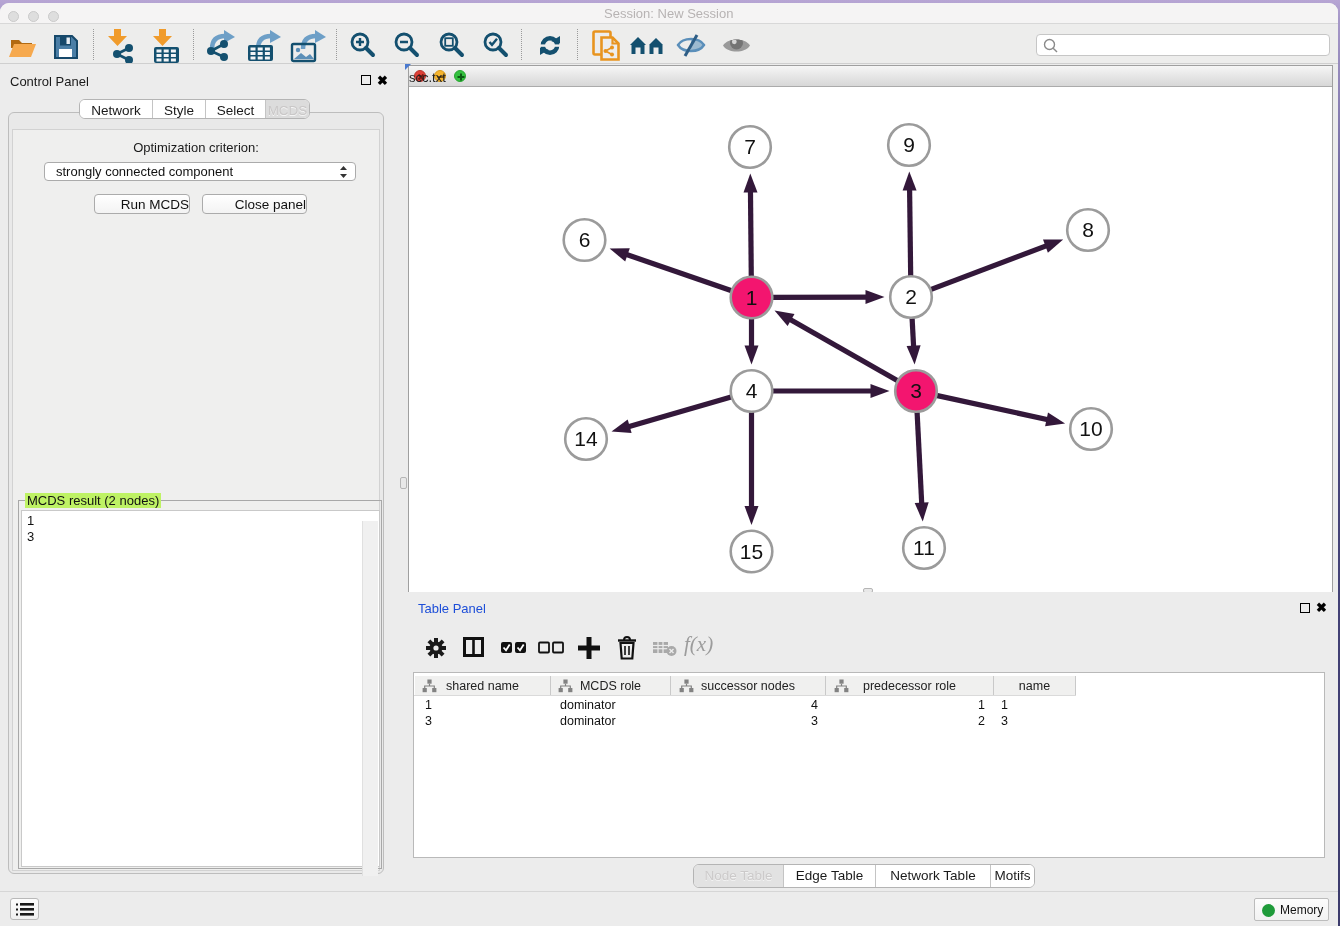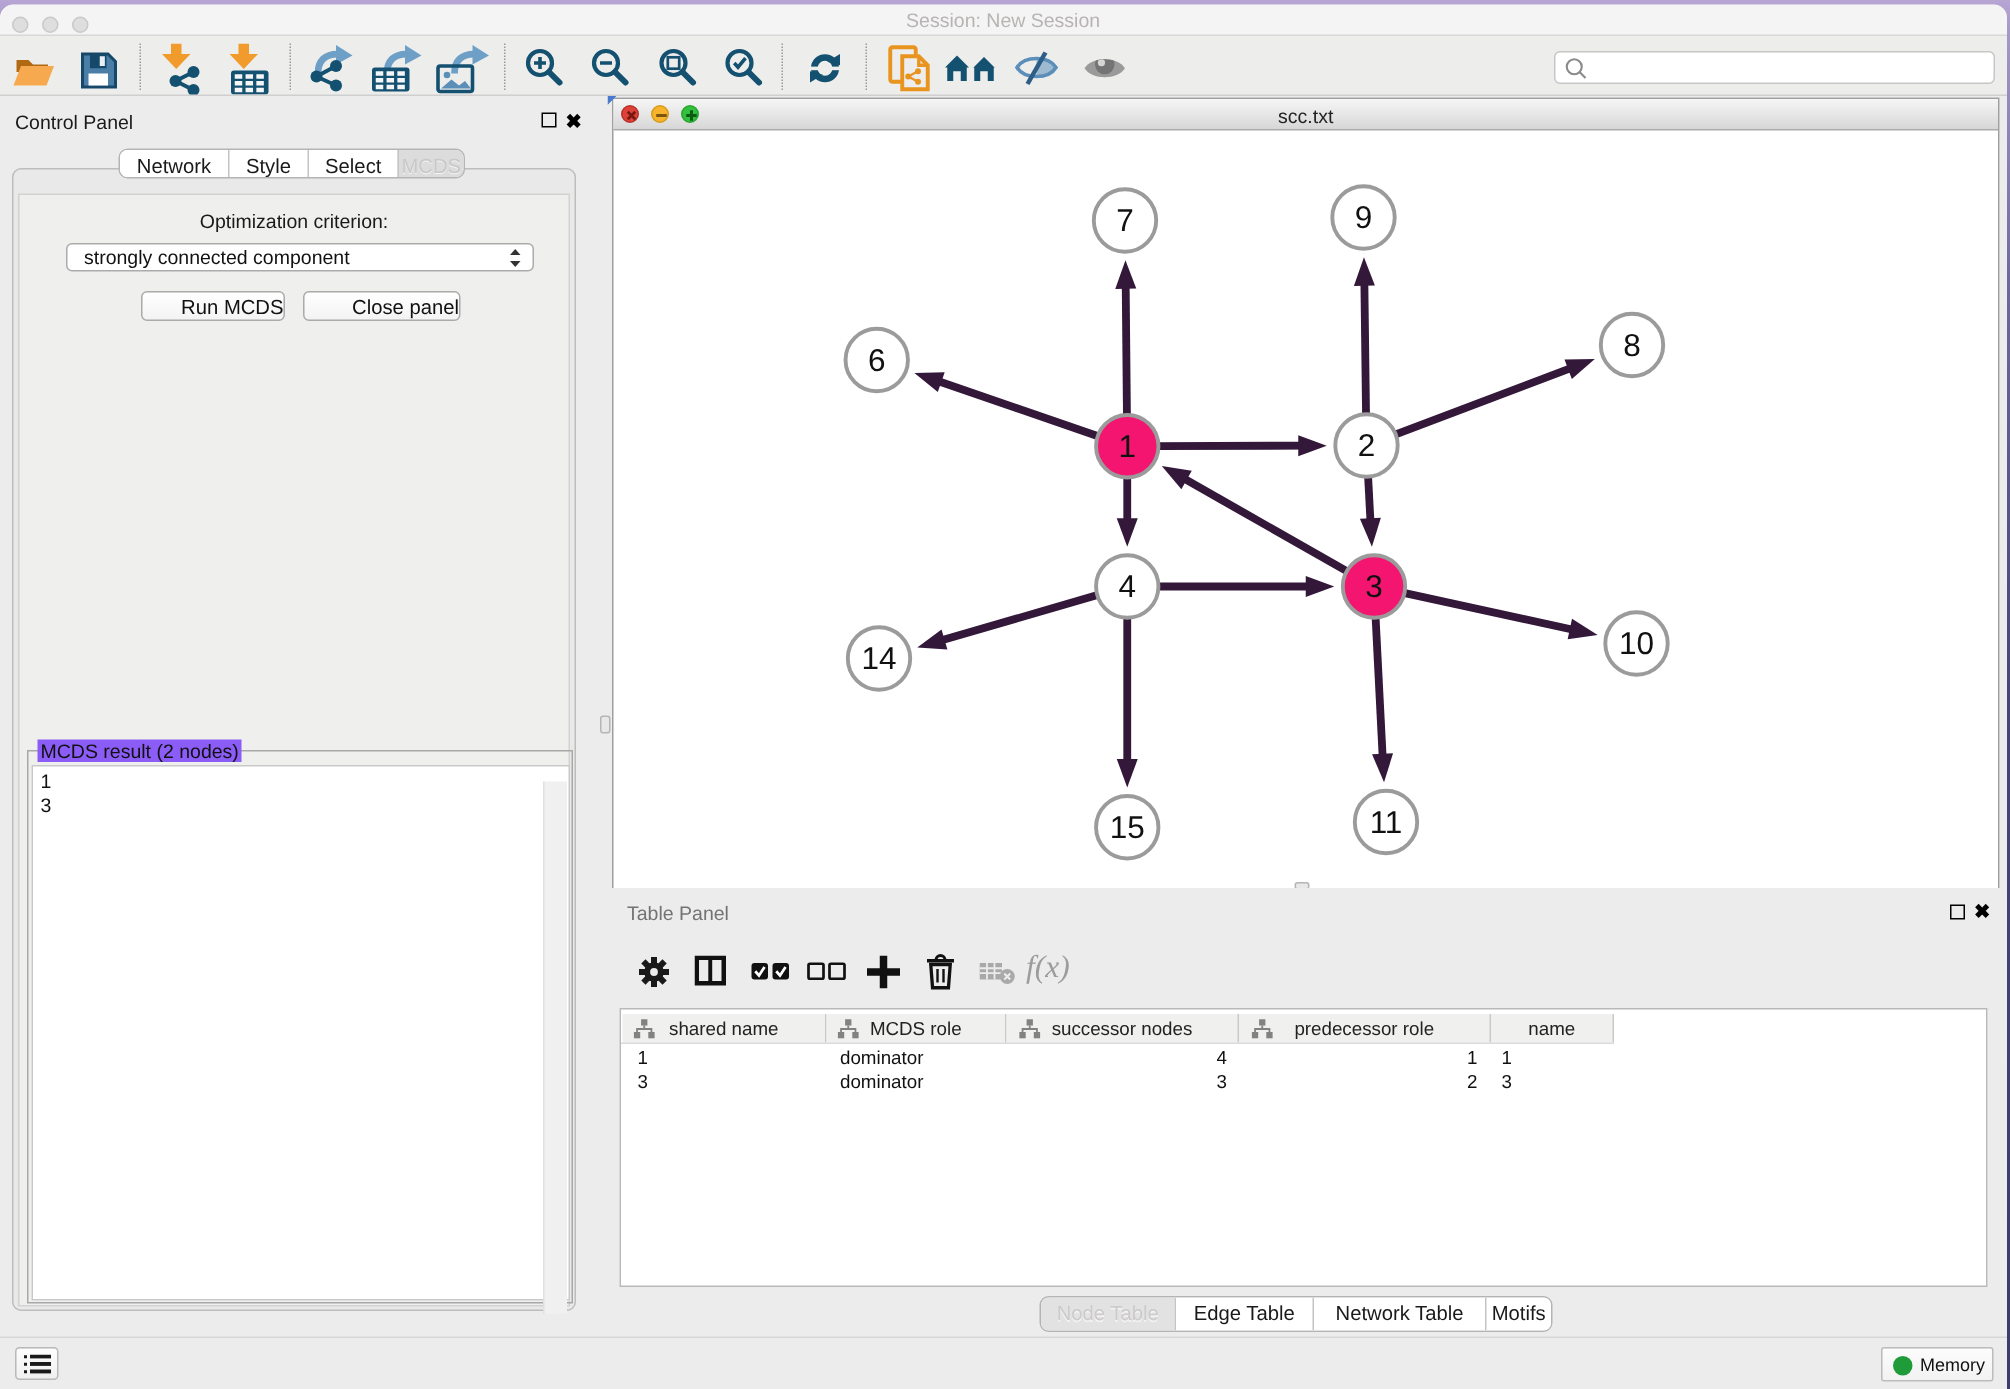--- a/index.html
+++ b/index.html
@@ -18,30 +18,30 @@
 #tabpane{position:absolute;left:8px;top:46px;width:376px;height:762px;background:#e9e9e9;border:1px solid #bdbdbd;border-radius:6px}
 #tabinner{position:absolute;left:3px;top:16px;width:368px;height:742px;background:#efefee;border:1px solid #d2d2d2}
 .tabs{position:absolute;display:flex;border:1px solid #b4b4b4;border-radius:6px;overflow:hidden;background:#fff}
 .tabs .tb{font-size:13.5px;color:#1a1a1a;text-align:center;border-left:1px solid #c4c4c4;padding-top:2.5px;background:#fff}
 .tabs .tb:first-child{border-left:none}
 .tabs .dis{background:#dcdcdc;color:#c9c7c7;text-shadow:0 1px 0 #f5f5f5}
 #optlabel{position:absolute;left:0;top:74px;width:392px;text-align:center;font-size:13px;color:#1a1a1a}
 #dd{position:absolute;left:44px;top:96px;width:312px;height:19px;background:#fff;border:1px solid #ababab;border-radius:4px;font-size:13px;color:#111;padding:1px 0 0 11px}
 .btn{position:absolute;height:20px;background:linear-gradient(#fff,#f3f3f3);border:1px solid #ababab;border-radius:4px;font-size:13.5px;color:#111;text-align:right;padding-top:1.5px}
 #fieldset{position:absolute;left:18px;top:434px;width:364px;height:369px;border:1px solid #a8a8a8}
-#fieldset .lg{position:absolute;left:6px;top:-8px;background:#8b5cf6;padding:0 2px;font-size:13px;color:#111}
+#fieldset .lg{position:absolute;left:6px;top:-8px;background:#bef264;padding:0 2px;font-size:13px;color:#111}
 #mcdstxt{position:absolute;left:2px;top:9px;width:358.5px;height:357px;background:#fff;border:1px solid #c9c9c9;font-size:13px;color:#111;line-height:16px;padding:2px 0 0 5px}
 #mcdssb{position:absolute;right:1px;top:10px;width:16px;height:355px;background:#f0f0f0;border-left:1px solid #e0e0e0}
 #netwin{position:absolute;left:408px;top:61.5px;width:925px;height:528px;border:1px solid #9f9f9f;background:#fff}
 #nettitle{position:absolute;left:0;top:0;width:100%;height:21.5px;background:linear-gradient(#f6f6f6,#d7d7d7);border-bottom:1px solid #ababab}
-#nettitle .t{position:absolute;width:100%;text-align:center;top:4px;font-size:13px;color:#222}
+#nettitle .t{position:absolute;width:100%;text-align:left;top:4px;font-size:13px;color:#222}
 .itl{position:absolute;top:4.5px;width:12px;height:12px;border-radius:50%}
 .itl svg{position:absolute;left:-0.5px;top:-0.5px}
 #tp{position:absolute;left:408px;top:589px;width:929.5px;height:299px;background:#ececec}
-#tp .hdr{position:absolute;left:10px;top:9px;font-size:13px;color:#737373}
+#tp .hdr{position:absolute;left:10px;top:9px;font-size:13px;color:#1d4ed8}
 #tbl{position:absolute;left:5px;top:80px;width:912px;height:186px;background:#fff;border:1px solid #b9b9b9}
 .th{position:absolute;top:3px;height:19px;background:#f0f0ef;border-right:1px solid #c9c9c9;font-size:12.5px;color:#222;text-align:center;padding-top:3px}
 .thb{position:absolute;top:22px;left:0;width:662px;border-top:1px solid #dadada}
 .td{position:absolute;font-size:12.5px;color:#111}
 .btabs{position:absolute;left:285px;top:272px;display:flex;border:1px solid #b4b4b4;border-radius:6px;overflow:hidden;background:#fff}
 .btabs .tb{font-size:13.5px;color:#1a1a1a;text-align:center;border-left:1px solid #c4c4c4;padding-top:3px;background:#fff;height:22px}
 .btabs .tb:first-child{border-left:none;background:#e2e2e2;color:#cccaca;text-shadow:0 1px 0 #f3f3f3}
 #status{position:absolute;left:0;top:888px;width:100%;height:35px;background:#ececec;border-top:1px solid #d6d6d6}
 svg text{font-family:"Liberation Sans",sans-serif}
 </style></head><body>

